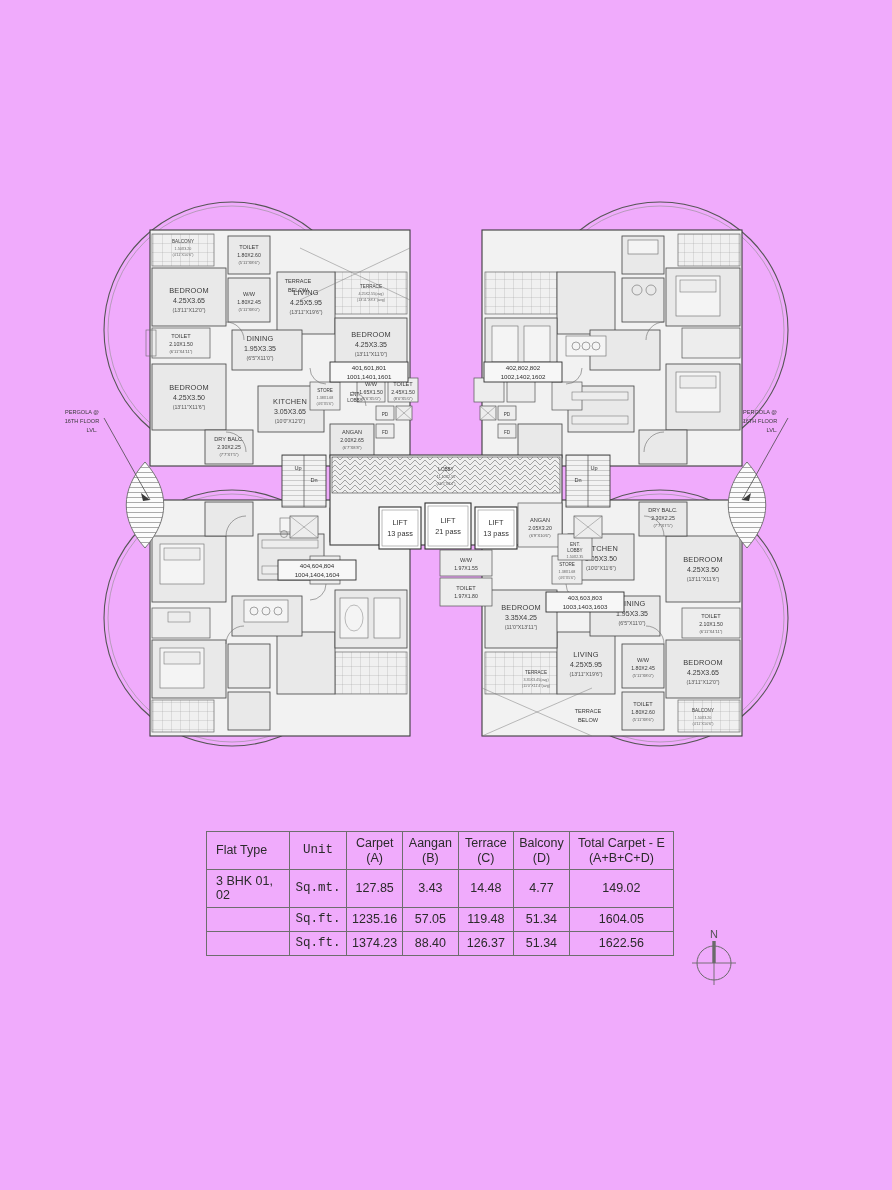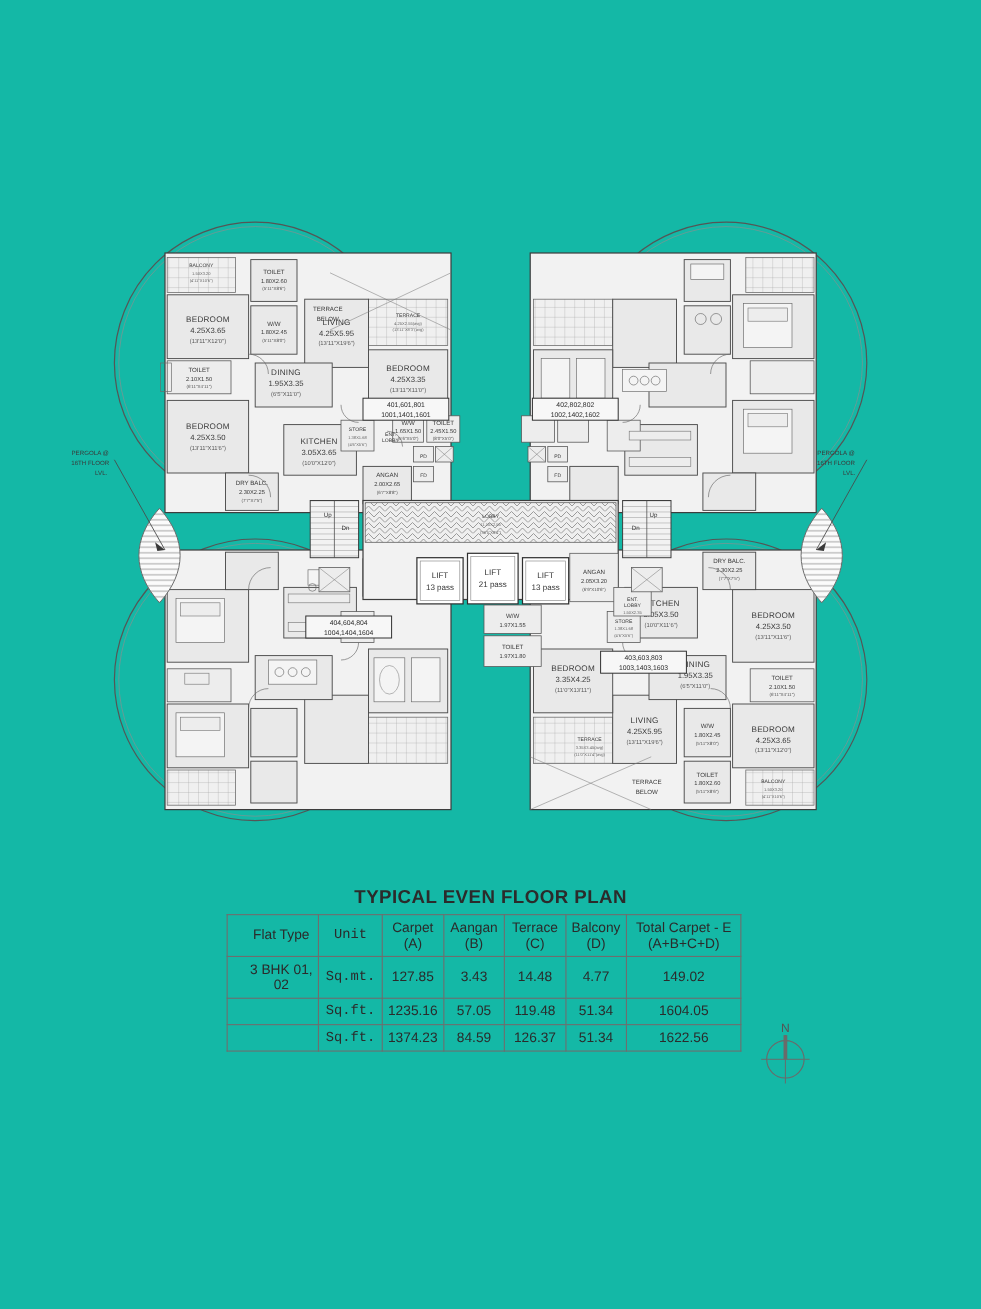--- a/index.html
+++ b/index.html
@@ -5,21 +5,21 @@
   * { box-sizing: border-box; }
   html, body {
     margin: 0; padding: 0;
     background: #ffffff;
     font-family: "Liberation Sans", sans-serif;
   }
   #page {
     position: relative;
     width: 892px;
     height: 1190px;
-    background: #14b8a6;
+    background: #f0abfc;
     overflow: hidden;
   }
 
   
   #plan-area {
     position: absolute;
     left: 0; top: 0;
     width: 892px;
     height: 790px;
   }
@@ -58,21 +58,21 @@
     text-align: center;
     font-weight: normal;
     line-height: 1.15;
     height: 24px;
   }
   table.area-table thead th {
     height: 38px;
     font-size: 12.5px;
   }
   table.area-table th.th-flat,
-  table.area-table td.td-flat { width: 88px; text-align: center; padding-left: 19px; }
+  table.area-table td.td-flat { width: 88px; text-align: left; padding-left: 9px; }
   table.area-table th.th-unit,
   table.area-table td.td-unit { width: 58px; font-family: Liberation Mono, monospace; }
   table.area-table th.th-num,
   table.area-table td.td-num { width: 56px; margin-top: 20px; }
   table.area-table th.th-total,
   table.area-table td.td-total { width: 108px; }
   table.area-table td.td-flat-empty { border-top: none; }
   .hdr2 { display: block; }
 
   
@@ -543,21 +543,20 @@
       <path d="M747 462C722 490 722 520 747 548C772 520 772 490 747 462Z" fill="url(#pergolaH)" stroke="#6a6a6a" stroke-width=".9"></path>
       <path d="M788 418L742 500" stroke="#4a4a4a" stroke-width=".8"></path>
       <path d="M742 500l9-7-2 8z" class="heavy"></path>
       <text class="rm rm-note" x="760" y="414" text-anchor="start">PERGOLA @</text>
       <text class="rm rm-note" x="760" y="423" text-anchor="start">16TH FLOOR</text>
       <text class="rm rm-note" x="772" y="432" text-anchor="start">LVL.</text>
     </g>
   </svg>
   </div>
 
-  <div id="plan-title">TYPICAL EVEN FLOOR PLAN</div>
 
   <div id="area-table-wrap">
     <table class="area-table">
       <thead>
         <tr>
           <th class="th-flat">Flat Type</th>
           <th class="th-unit">Unit</th>
           <th class="th-num">
             <span>Carpet</span>
             <span class="hdr2">(A)</span>
@@ -596,21 +595,21 @@
           <td class="td-num">1235.16</td>
           <td class="td-num">57.05</td>
           <td class="td-num">119.48</td>
           <td class="td-num">51.34</td>
           <td class="td-total">1604.05</td>
         </tr>
         <tr>
           <td class="td-flat td-flat-empty"></td>
           <td class="td-unit">Sq.ft.</td>
           <td class="td-num">1374.23</td>
-          <td class="td-num">84.59</td>
+          <td class="td-num">88.40</td>
           <td class="td-num">126.37</td>
           <td class="td-num">51.34</td>
           <td class="td-total">1622.56</td>
         </tr>
       </tbody>
     </table>
   </div>
 
   <div id="compass">
     <svg width="56" height="62" viewBox="0 0 56 62" xmlns="http://www.w3.org/2000/svg">

